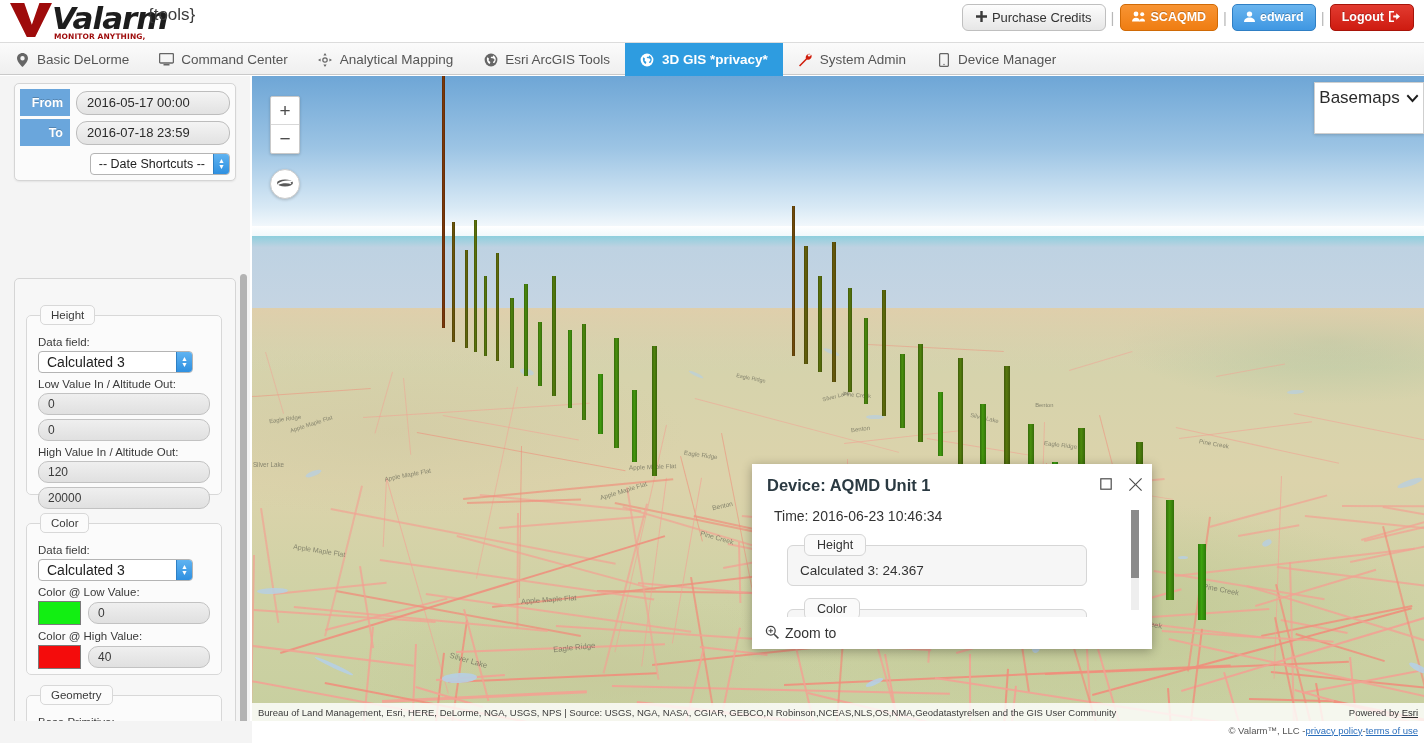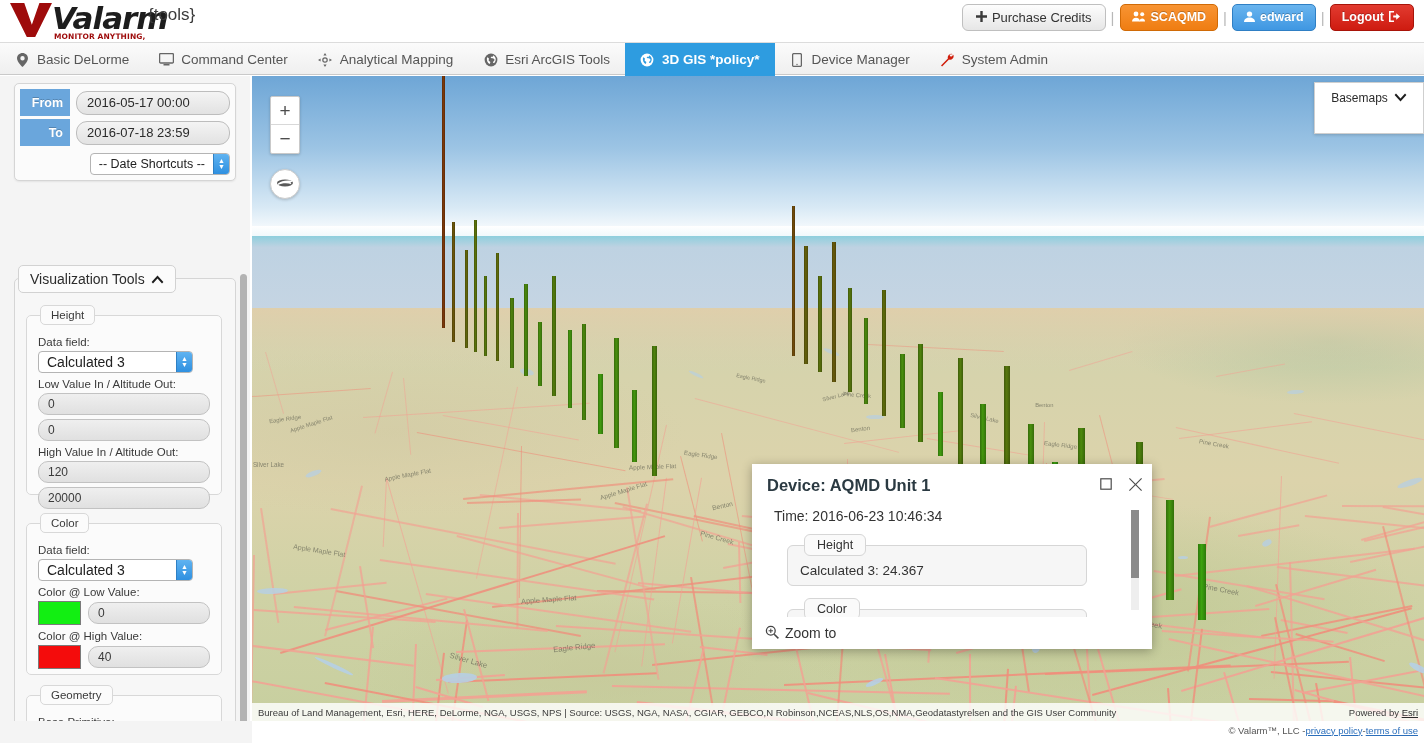--- a/index.html
+++ b/index.html
@@ -213,21 +213,21 @@
     position:absolute; left:18px; top:93px; width:30px; height:30px; border-radius:50%;
     background:#fff; border:1px solid #cdcdcd; box-shadow:0 1px 3px rgba(0,0,0,0.2);
     display:flex; align-items:center; justify-content:center; cursor:pointer;
   }
   #basemaps-widget {
     position:absolute; right:0px; top:6px; width:110px;
     background:#fff; border:1px solid #cfcfcf; box-shadow:0 1px 3px rgba(0,0,0,0.18);
   }
   #basemaps-btn {
     height:30px; display:flex; align-items:center; justify-content:center; gap:6px;
-    font-size:12px; color:#2b2b2b; cursor:pointer; background:#fff;
+    font-size:17px; color:#2b2b2b; cursor:pointer; background:#fff;
   }
   #basemaps-widget .bm-body { height:20px; background:#fff; }
 
   
   #attribution {
     position:absolute; left:0; bottom:0; width:100%; height:18px;
     background:rgba(255,255,255,0.82);
     display:flex; align-items:center; justify-content:space-between;
     padding:0 6px; font-size:9.5px; color:#3b3b3b;
   }
@@ -370,39 +370,39 @@
       </span>
       <span>Esri ArcGIS Tools</span>
     </div>
     <div class="nav-tab active">
       <span class="nico">
         <svg width="14" height="14" viewBox="0 0 14 14">
             <circle cx="7" cy="7" r="6.4" fill="#fff"></circle>
             <path d="M3 4.2c1.6.6 2.4 1.3 1.8 2.3-.6 1 .3 1.6 1.1 2.1.8.5.4 1.6-.3 2.4C3.6 10.2 2.4 7.5 3 4.2zM9 2.2c.4 1.1-.3 1.6-1.2 1.5-.9-.1-1.5.7-.7 1.3.8.6 2.2.2 3 .9.8.7.3 1.9-.7 2.6-1 .7.2 2 .9 1.4 1.6-1.4 2-4.3.6-6.1A6.4 6.4 0 0 0 9 2.2z" fill="#2e9ce0"></path>
           </svg>
       </span>
-      <span>3D GIS *policy*</span>
+      <span>3D GIS *privacy*</span>
+    </div>
+    <div class="nav-tab">
+      <span class="nico">
+        <svg width="14" height="14" viewBox="0 0 14 14">
+            <path d="M12.8 1.2a3.6 3.6 0 0 0-4.9 4.3L1 12.4l1.1 1.1 6.9-6.9a3.6 3.6 0 0 0 4.3-4.9L11.6 3.5 10 3.2 9.7 1.6z" fill="#d01e0c"></path>
+          </svg>
+      </span>
+      <span>System Admin</span>
     </div>
     <div class="nav-tab">
       <span class="nico">
         <svg width="10" height="14" viewBox="0 0 10 14">
             <rect x="0.6" y="0.6" width="8.8" height="12.8" rx="1.2" fill="none" stroke="#666" stroke-width="1.3"></rect>
             <circle cx="5" cy="11.5" r="0.7" fill="#666"></circle>
           </svg>
       </span>
       <span>Device Manager</span>
     </div>
-    <div class="nav-tab">
-      <span class="nico">
-        <svg width="14" height="14" viewBox="0 0 14 14">
-            <path d="M12.8 1.2a3.6 3.6 0 0 0-4.9 4.3L1 12.4l1.1 1.1 6.9-6.9a3.6 3.6 0 0 0 4.3-4.9L11.6 3.5 10 3.2 9.7 1.6z" fill="#d01e0c"></path>
-          </svg>
-      </span>
-      <span>System Admin</span>
-    </div>
   </div>
 
   <div id="sidebar">
 
     <div id="date-panel" class="panel">
       <div class="date-row">
         <div class="date-label">From</div>
         <div class="date-input">2016-05-17 00:00</div>
       </div>
       <div class="date-row">
@@ -413,28 +413,20 @@
         <div class="sel">
           <span class="selval">-- Date Shortcuts --</span>
           <span class="arrows">
               <span>▲</span>
               <span>▼</span>
             </span>
         </div>
       </div>
     </div>
 
-    <div id="vt-tab">
-      <span>Visualization Tools</span>
-      <span>
-        <svg width="13" height="9" viewBox="0 0 13 9">
-            <path d="M6.5 0.6L12.4 7l-1.4 1.4L6.5 3.6 2 8.4.6 7z" fill="#1e1e1e"></path>
-          </svg>
-      </span>
-    </div>
 
     <div id="vt-panel">
 
       <fieldset class="grp" style="top:26px; height:190px;">
         <legend>Height</legend>
         <div class="fld-label">Data field:</div>
         <div class="sel wide">
           <span class="selval">Calculated 3</span>
           <span class="arrows">
               <span>▲</span>

